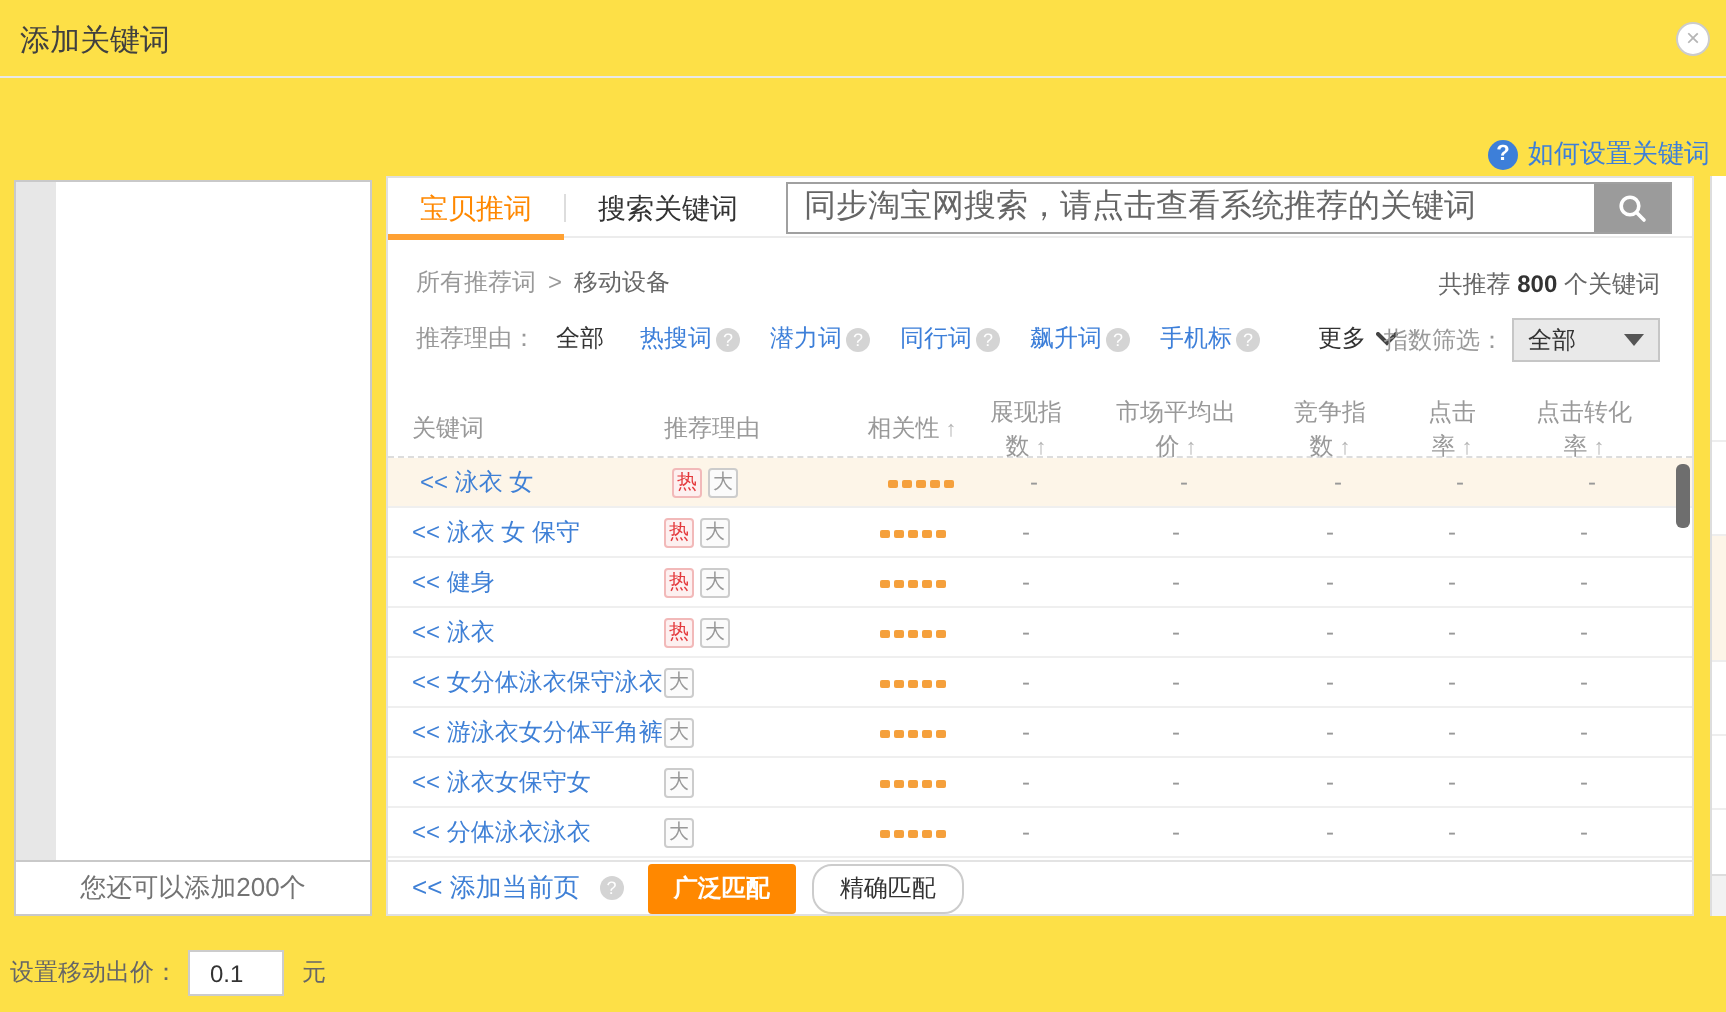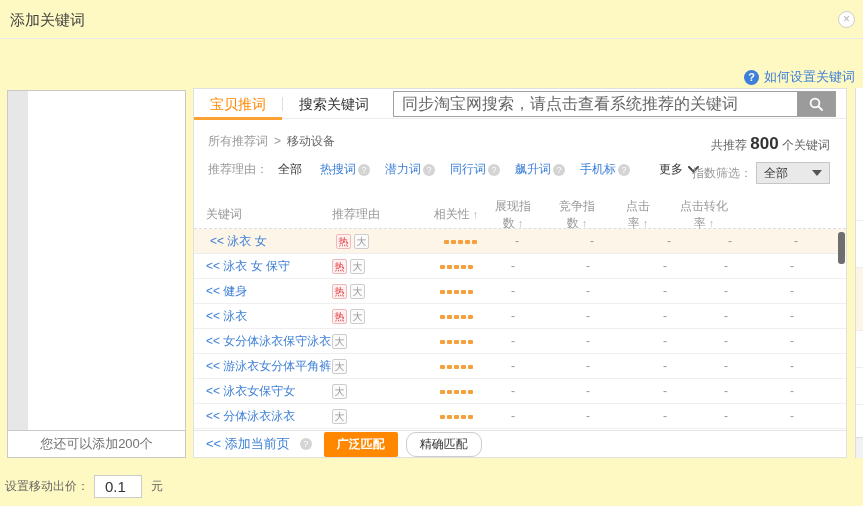--- a/index.html
+++ b/index.html
@@ -1,18 +1,18 @@
 <!DOCTYPE html>
 <html><head>
 <meta charset="utf-8">
 <style>
   * { margin:0; padding:0; box-sizing:border-box; }
   html,body { width:863px; height:506px; background:#fff;
     font-family:"Liberation Sans","DejaVu Sans",sans-serif; }
-  .page { position:relative; width:863px; height:506px; background:#fef9c3; overflow:hidden; }
+  .page { position:relative; width:863px; height:506px; background:#fde047; overflow:hidden; }
 
   
   .titlebar { position:absolute; left:0; top:0; right:0; height:39px; border-bottom:1px solid #e8e8e8; }
   .title { position:absolute; left:10px; top:11px; font-size:15px; color:#404040; }
   .close-btn { position:absolute; right:8px; top:11px; width:17px; height:17px; border:1px solid #ccc;
     border-radius:50%; color:#b5b5b5; font-size:12px; line-height:15px; text-align:center; cursor:pointer; background:#fff; }
 
   
   .help-row { position:absolute; top:68px; right:8px; display:flex; align-items:center; gap:5px; font-size:13px; }
   .help-icon { width:15px; height:15px; border-radius:50%; background:#3d7fd9; color:#fff; font-size:11px;
@@ -20,21 +20,21 @@
   .help-link { color:#3d7fd9; text-decoration:none; cursor:pointer; }
 
   
   .left-panel { position:absolute; left:7px; top:90px; width:179px; height:341px; border:1px solid #c9c9c9; background:#fff; }
   .gutter { position:absolute; left:0; top:0; width:20px; height:100%; background:#e7e7e7; }
   .left-footer { position:absolute; left:7px; top:430px; width:179px; height:28px; border:1px solid #c9c9c9;
     background:#fff; text-align:center; line-height:26px; font-size:13px; color:#737373; }
 
   
   .bid-row { position:absolute; left:5px; top:475px; display:flex; align-items:center; font-size:12px; color:#666; }
-  .bid-input { width:48px; height:23px; border:1px solid #ccc; margin:0 9px 0 5px; padding:0 10px; font-size:15px; color:#333; }
+  .bid-input { width:48px; height:23px; border:1px solid #ccc; margin:0 9px 0 5px; padding:0 10px; font-size:12px; color:#333; }
 
   
   .main { position:absolute; left:193px; top:88px; width:654px; height:370px; border:1px solid #e0e0e0; background:#fff; }
 
   .tabbar { position:relative; height:30px; border-bottom:1px solid #ececec; display:flex; align-items:center; padding-right:10px; }
   .tab { position:relative; height:30px; line-height:30px; padding:0 16px; font-size:14px; color:#333; cursor:pointer; white-space:nowrap; }
   .tab.active { color:#ff8800;text-align:center; }
   .tab.active::after { content:""; position:absolute; left:0; right:0; bottom:-1px; height:3px; background:#ffa133; }
   .tab-sep { width:1px; height:14px; background:#ddd; }
   .searchbox { display:flex; flex:1; margin-left:8px; height:26px; border:1px solid #a0a0a0; background:#fff; }
@@ -48,21 +48,21 @@
 
   .filter-line { margin:11px 0 0 14px; font-size:12px; display:flex; align-items:center; }
   .filter-label { color:#999; }
   .filter-all { color:#333; margin:0 18px 0 10px; cursor:pointer; }
   .f-opt { display:inline-flex; align-items:center; margin-right:15px; color:#3d7fd9; cursor:pointer; }
   .q-icon { width:12px; height:12px; border-radius:50%; background:#d4d4d4; color:#fff; font-size:9px;
     line-height:12px; text-align:center; margin-left:2px; }
   .more { color:#333; margin-left:14px; display:inline-flex; align-items:center; gap:5px; cursor:pointer; }
 
   .summary { position:absolute; top:45px; right:16px; text-align:right; font-size:12px; color:#666; }
-  .summary b { color:#333; font-size:17px; }
+  .summary b { color:#333; font-size:12px; }
   .summary-line2 { margin-top:8px; display:flex; align-items:center; justify-content:center; }
   .summary-line2 .lbl { color:#999; }
   .sel { display:inline-flex; align-items:center; justify-content:space-between; width:74px; height:22px;
     background:#e9e9e9; border:1px solid #c6c6c6; padding:0 7px; color:#333; cursor:pointer; margin-left:4px; }
   .caret { width:0; height:0; border-left:5px solid transparent; border-right:5px solid transparent; border-top:6px solid #555; }
 
   
   .table-head { position:absolute; left:0; right:0; top:112px; height:28px; border-bottom:1px dashed #ddd;
     display:flex; align-items:center; font-size:12px; color:#999; }
   .cell { flex:0 0 auto; }
@@ -200,20 +200,21 @@
           <span class="caret"></span>
         </span>
       </div>
     </div>
 
     <div class="table-head">
         <div class="cell c0"><span>关键词</span></div>
         <div class="cell c1"><span>推荐理由</span></div>
         <div class="cell c2"><span>相关性</span><span class="arrow">↑</span></div>
         <div class="cell c3"><span>展现指数</span><span class="arrow">↑</span></div>
+        <div class="cell c4"><span>市场平均出价</span><span class="arrow">↑</span></div>
         <div class="cell c5"><span>竞争指数</span><span class="arrow">↑</span></div>
         <div class="cell c6"><span>点击率</span><span class="arrow">↑</span></div>
         <div class="cell c7"><span>点击转化率</span><span class="arrow">↑</span></div>
       </div>
     <div class="rows">
         <div class="trow hl">
           <div class="cell c0"><span class="kw">&lt;&lt; 泳衣 女</span></div>
           <div class="cell c1"><span class="badge hot">热</span><span class="badge big">大</span></div>
           <div class="cell c2"><span class="bars">
               <span class="bar"></span>

